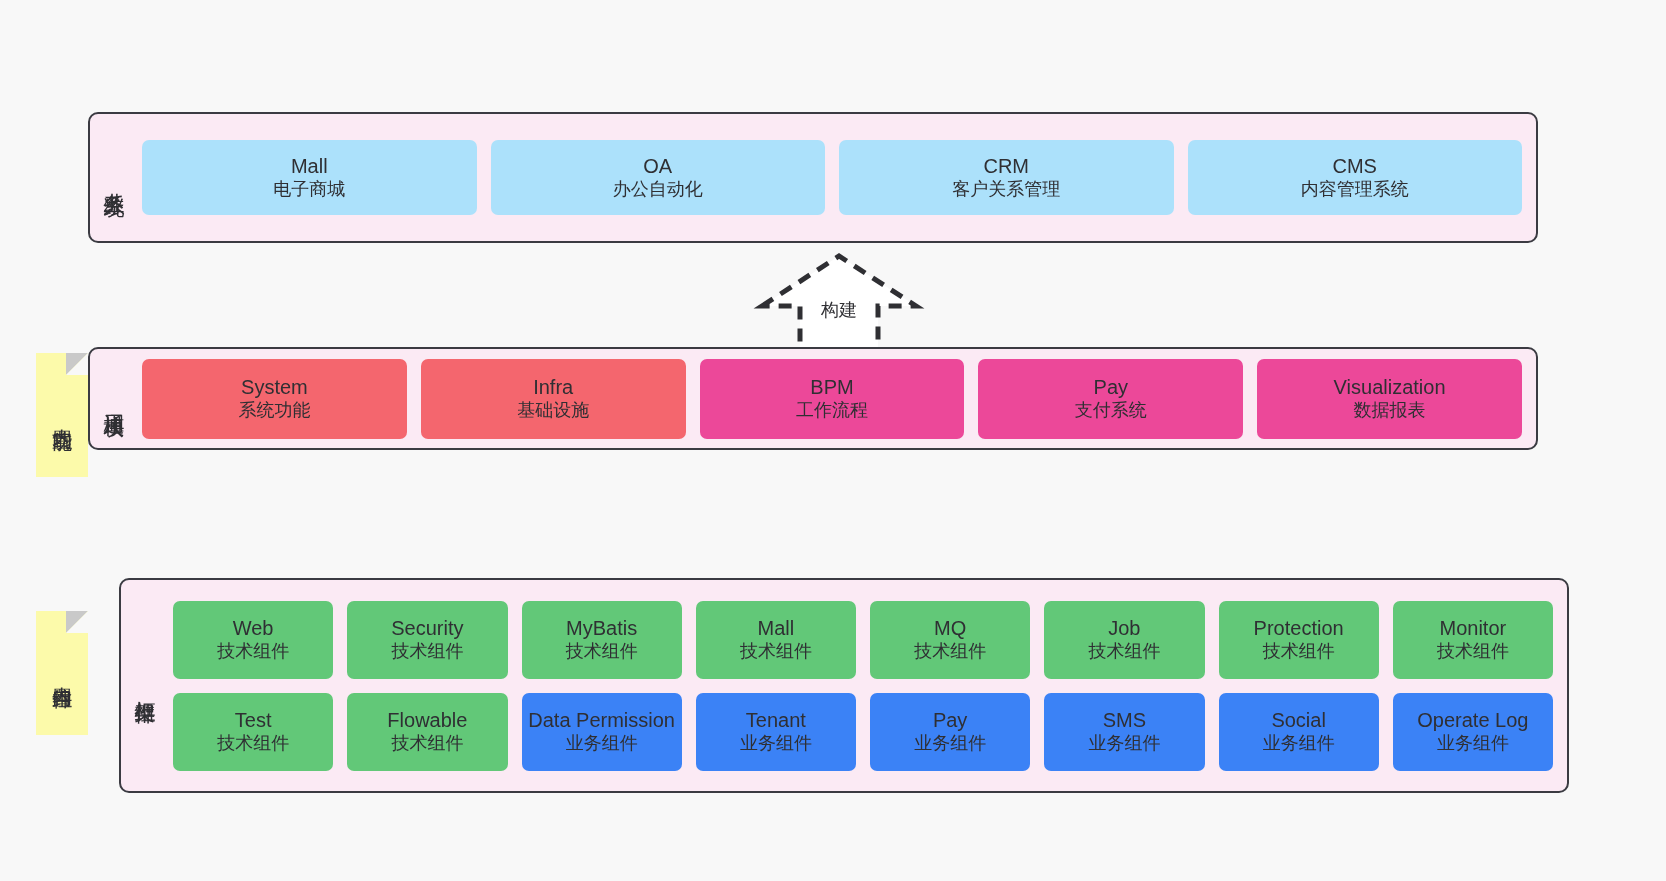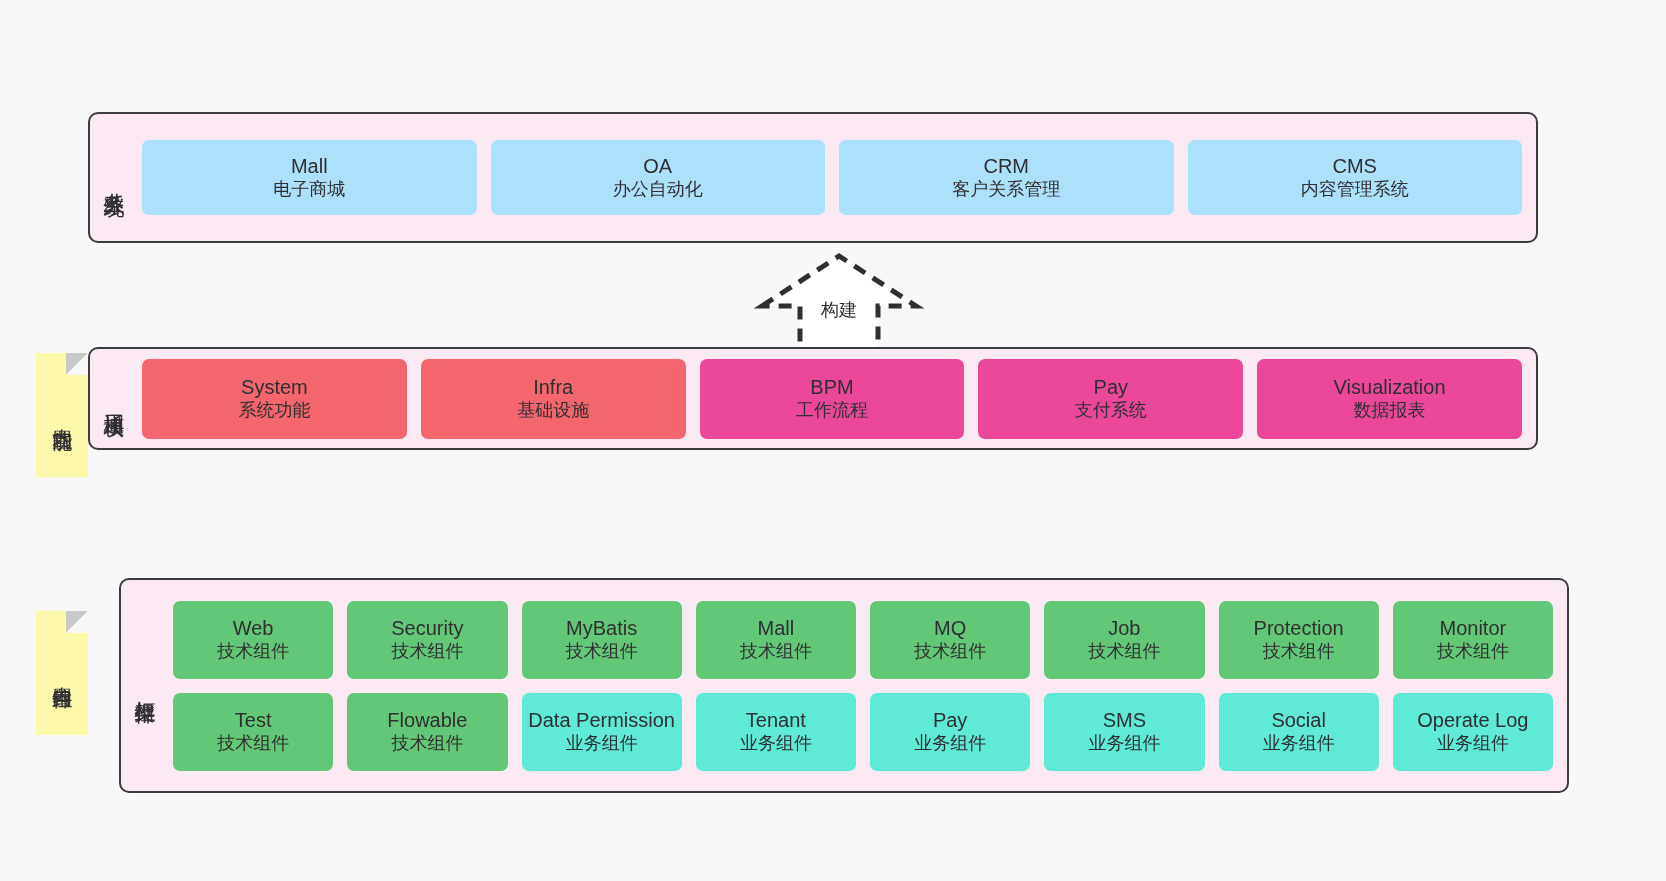--- a/index.html
+++ b/index.html
@@ -77,21 +77,21 @@
 
   
   #band-framework { left: 91px; top: 578px; width: 1450px; height: 215px; margin-left: 28px; }
   #band-framework .tile { height: 78px; }
 
   
   .c-blue        { background: #ace1fb; }
   .c-red         { background: #f4666e; }
   .c-pink        { background: #ec4899; }
   .c-green       { background: #62c878; }
-  .c-lightgreen  { background: #5eead4; }
+  .c-lightgreen  { background: #3b82f6; }
 
   
   .sticky {
     position: absolute;
     width: 52px;
     background: #fcfaaa;
     color: #2f2f33;
     font-size: 20px;
     letter-spacing: 1px;
     line-height: 1.08;

